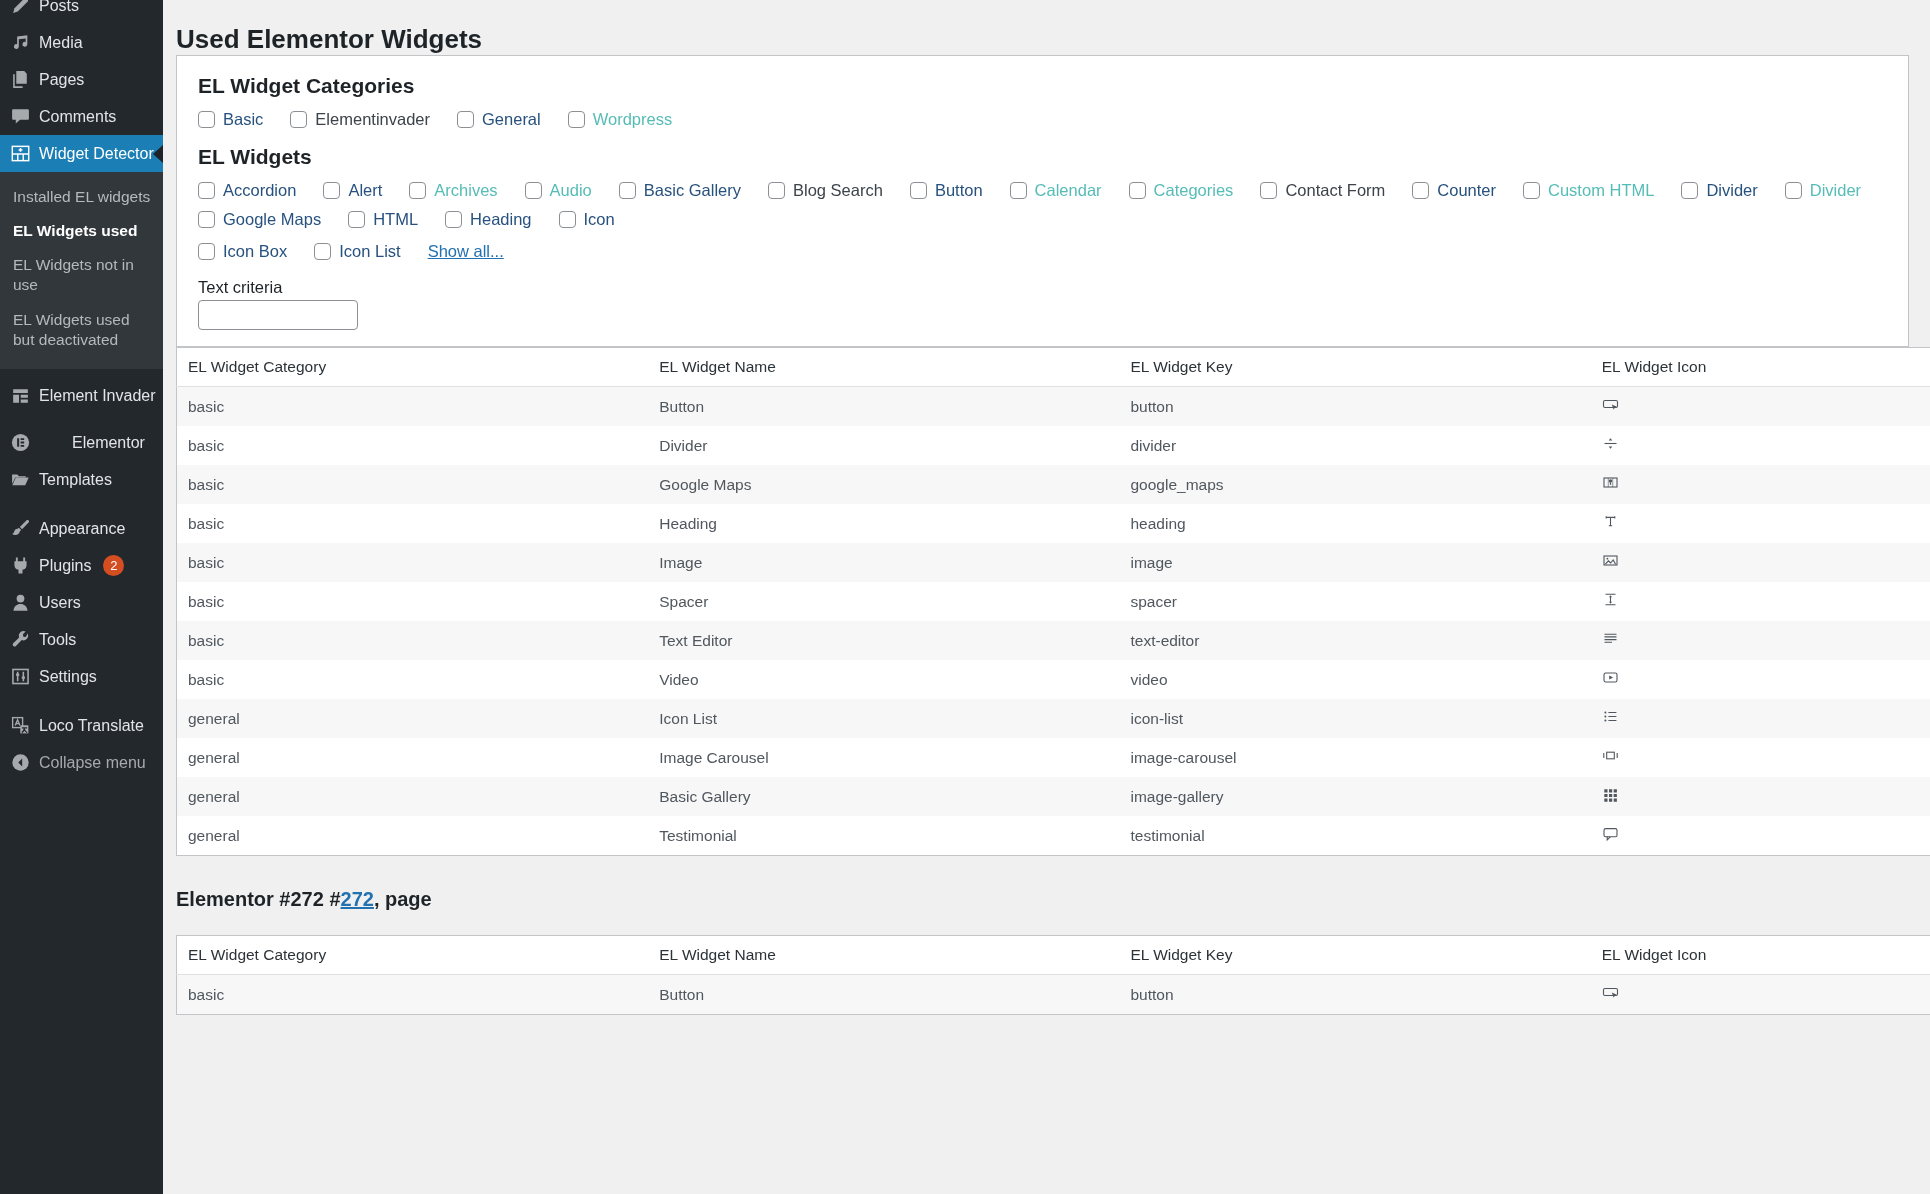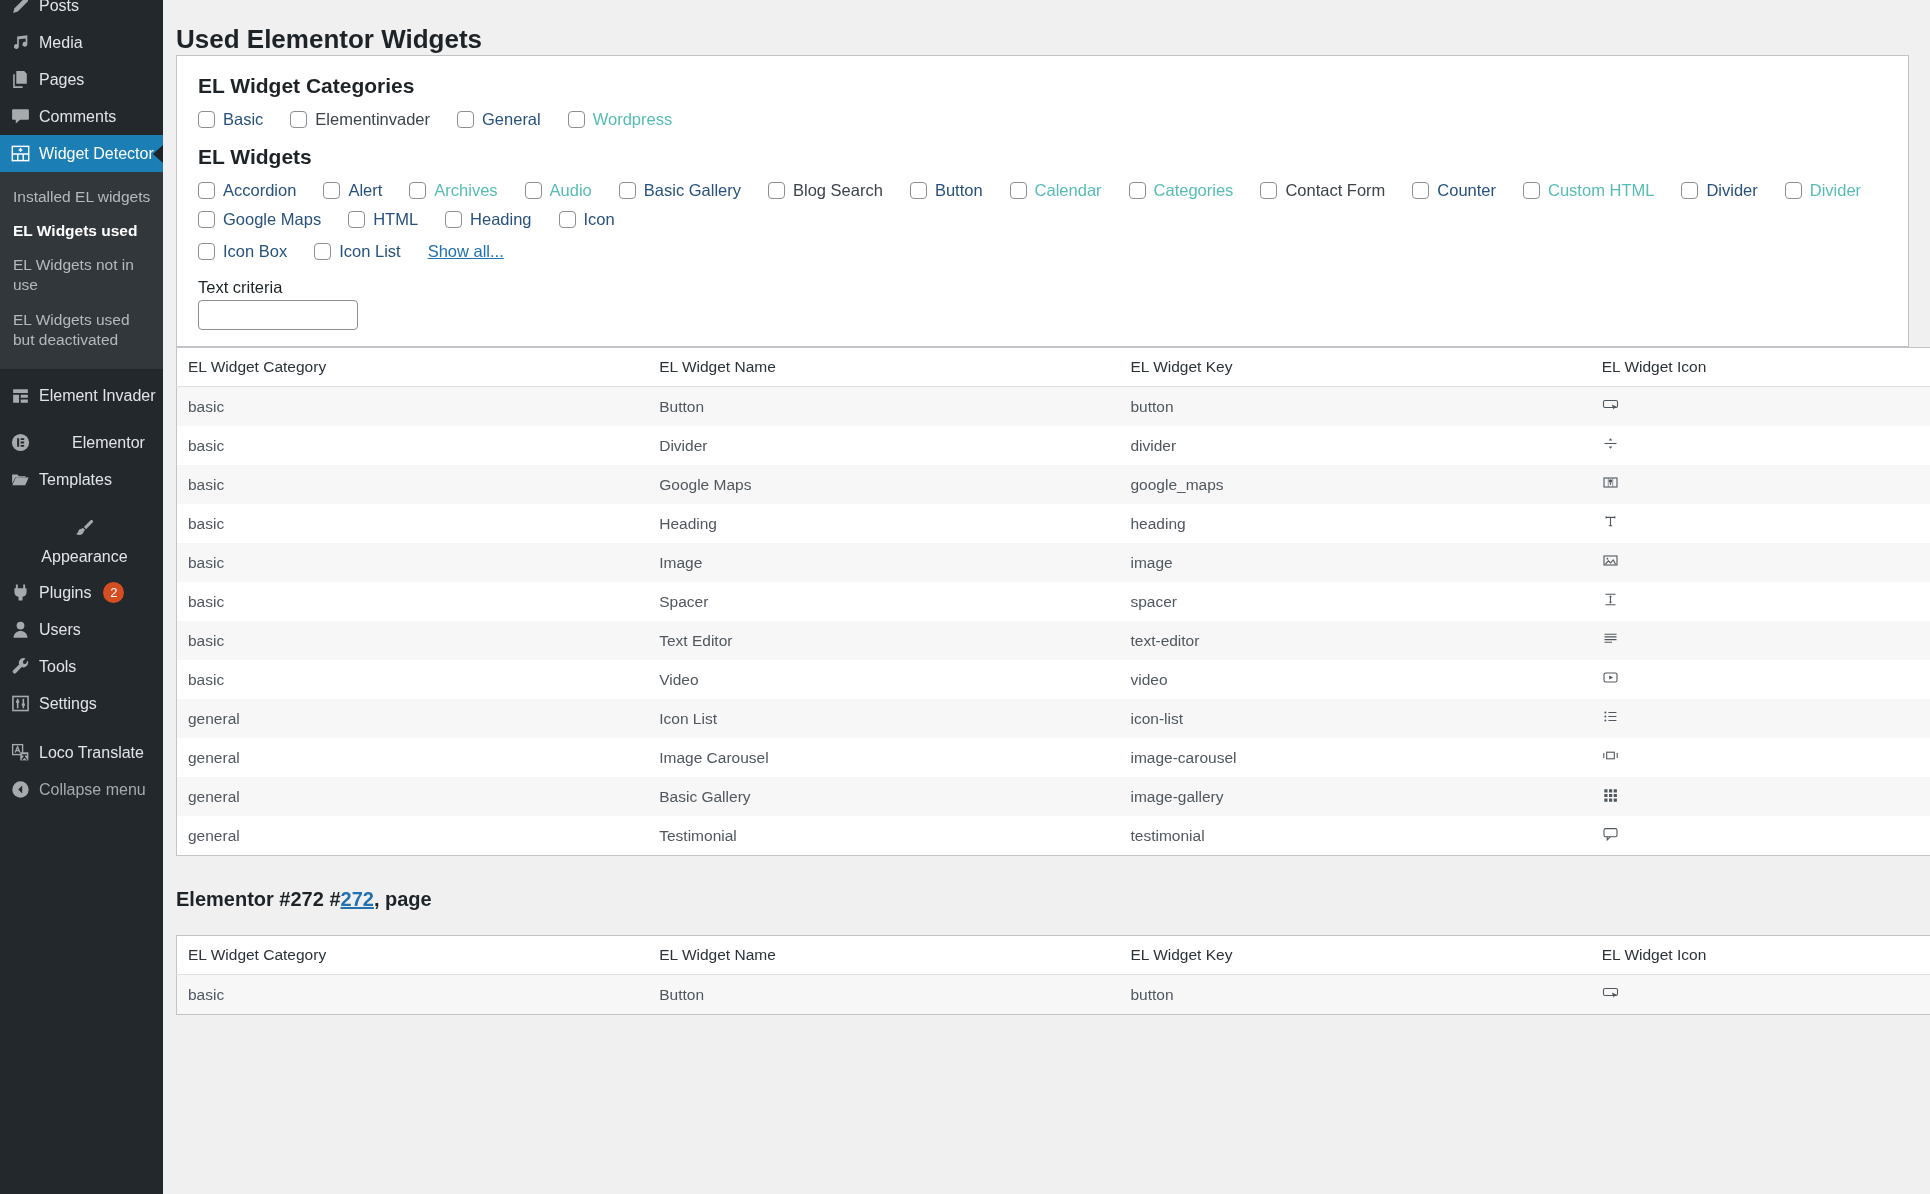--- a/index.html
+++ b/index.html
@@ -132,21 +132,21 @@
       </div>
       <div class="menu-item">
         <span class="micon">
           <svg viewBox="0 0 20 20" width="100%" height="100%" fill="currentColor">
             <path d="M2.2 15.5L5.5 8h12.3l-3.3 7.5z"></path>
             <path d="M2 13.8V5.2h5l1.5 1.6H15v1.2H5L2.6 13z"></path>
           </svg>
         </span>
         <span>Templates</span>
       </div>
-      <div class="menu-item" style="margin-top: 12px; flex-direction: column;">
+      <div class="menu-item" style="margin-top: 12px;">
         <span class="micon">
           <svg viewBox="0 0 20 20" width="100%" height="100%" fill="currentColor">
             <path d="M17.7 2.3c.6.6.6 1.5 0 2.1l-6.2 6.2-2.1-2.1 6.2-6.2c.6-.6 1.5-.6 2.1 0z M8.5 9.4l2.1 2.1-1.2 1.2c-.4 1.9-2 3.6-4.5 3.6-1 0-2-.3-2.9-1 1.2-.4 1.7-1.3 2-2.4.4-1.5 1.5-2.7 3.3-2.7z"></path>
           </svg>
         </span>
         <span>Appearance</span>
       </div>
       <div class="menu-item">
         <span class="micon">
           <svg viewBox="0 0 20 20" width="100%" height="100%" fill="currentColor">

